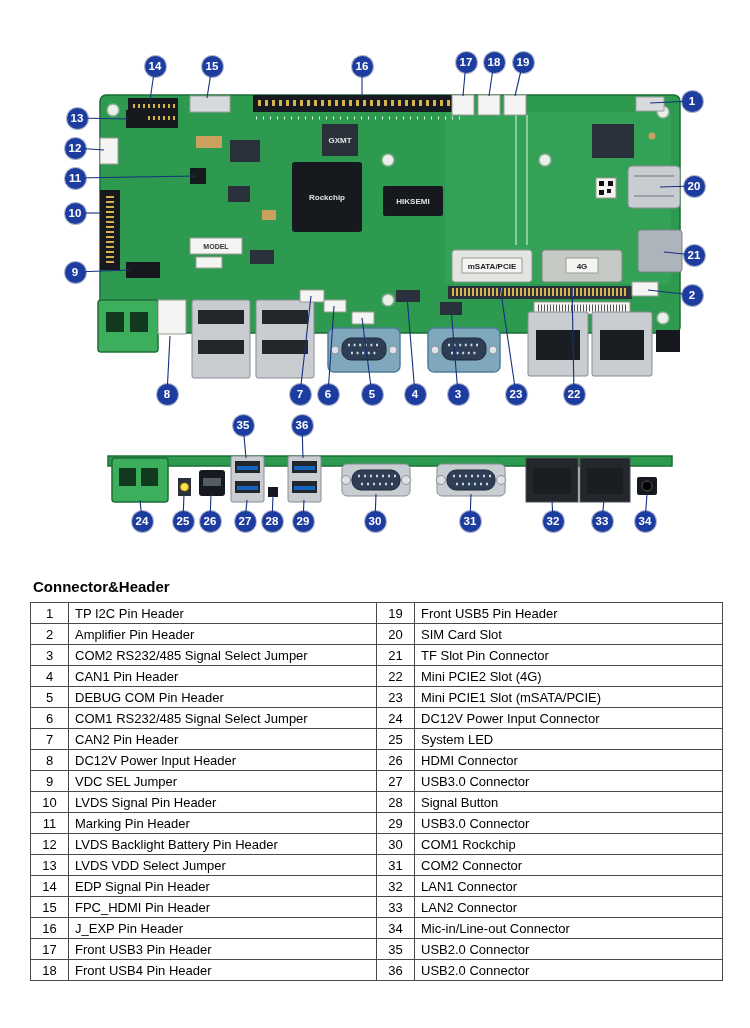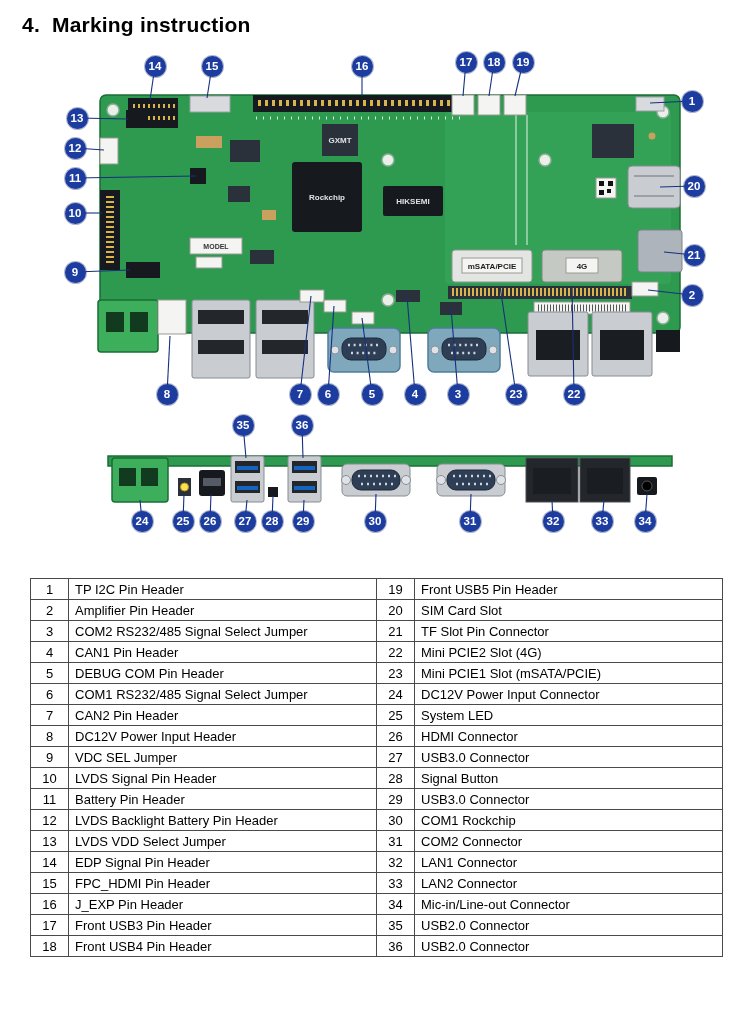--- a/index.html
+++ b/index.html
@@ -51,21 +51,20 @@
   #conn-table{border-collapse:collapse;width:692px;table-layout:fixed}
   #conn-table td{border:1px solid #4a4a4a;font-size:13px;height:21px;padding:1px 6px;color:#000;vertical-align:middle;overflow:hidden;white-space:nowrap}
   #conn-table td.num{width:38px;text-align:center;padding:1px 2px}
   #conn-table td.desc{width:308px}
 </style>
 </head>
 <body>
 
 <div id="page">
 
-  <h1 id="title">4.  Marking instruction</h1>
 
   <svg id="board-art" width="750" height="560" viewBox="0 0 750 560">
 
     <g>
       <rect class="pcb" x="100" y="95" width="580" height="238" rx="6"></rect>
       <rect class="pcb-light" x="445" y="112" width="226" height="172" rx="4"></rect>
 
       <circle class="hole" cx="113" cy="110" r="6"></circle>
       <circle class="hole" cx="113" cy="318" r="6"></circle>
       <circle class="hole" cx="388" cy="160" r="6"></circle>
@@ -363,20 +362,21 @@
       <div class="callout" style="left: 261.5px; top: 510.5px;">28</div>
       <div class="callout" style="left: 292.5px; top: 510.5px;">29</div>
       <div class="callout" style="left: 364.5px; top: 510.5px;">30</div>
       <div class="callout" style="left: 459.5px; top: 510.5px;">31</div>
       <div class="callout" style="left: 542.5px; top: 510.5px;">32</div>
       <div class="callout" style="left: 591.5px; top: 510.5px;">33</div>
       <div class="callout" style="left: 634.5px; top: 510.5px;">34</div>
     </div>
 
   <div id="table-wrap">
+    <div id="table-title">Connector&amp;Header</div>
     <table id="conn-table">
       <tbody id="table-body">
           <tr>
             <td class="num">1</td>
             <td class="desc">TP I2C Pin Header</td>
             <td class="num">19</td>
             <td class="desc">Front USB5 Pin Header</td>
           </tr>
           <tr>
             <td class="num">2</td>
@@ -427,21 +427,21 @@
             <td class="desc">USB3.0 Connector</td>
           </tr>
           <tr>
             <td class="num">10</td>
             <td class="desc">LVDS Signal Pin Header</td>
             <td class="num">28</td>
             <td class="desc">Signal Button</td>
           </tr>
           <tr>
             <td class="num">11</td>
-            <td class="desc">Battery Pin Header</td>
+            <td class="desc">Marking Pin Header</td>
             <td class="num">29</td>
             <td class="desc">USB3.0 Connector</td>
           </tr>
           <tr>
             <td class="num">12</td>
             <td class="desc">LVDS Backlight Battery Pin Header</td>
             <td class="num">30</td>
             <td class="desc">COM1 Rockchip</td>
           </tr>
           <tr>

